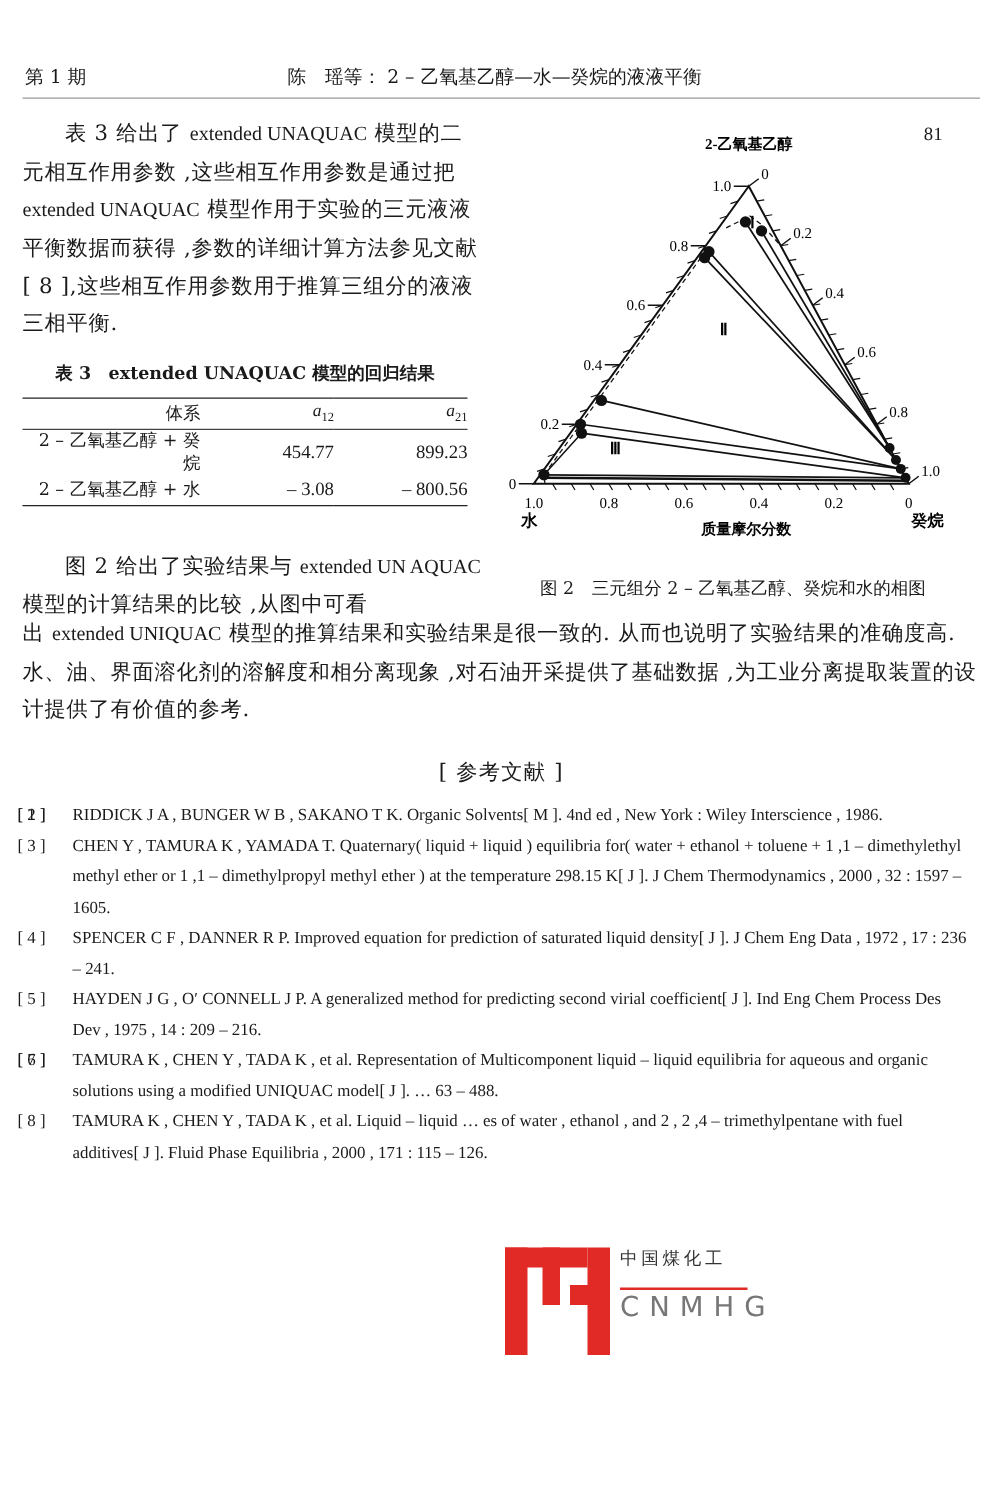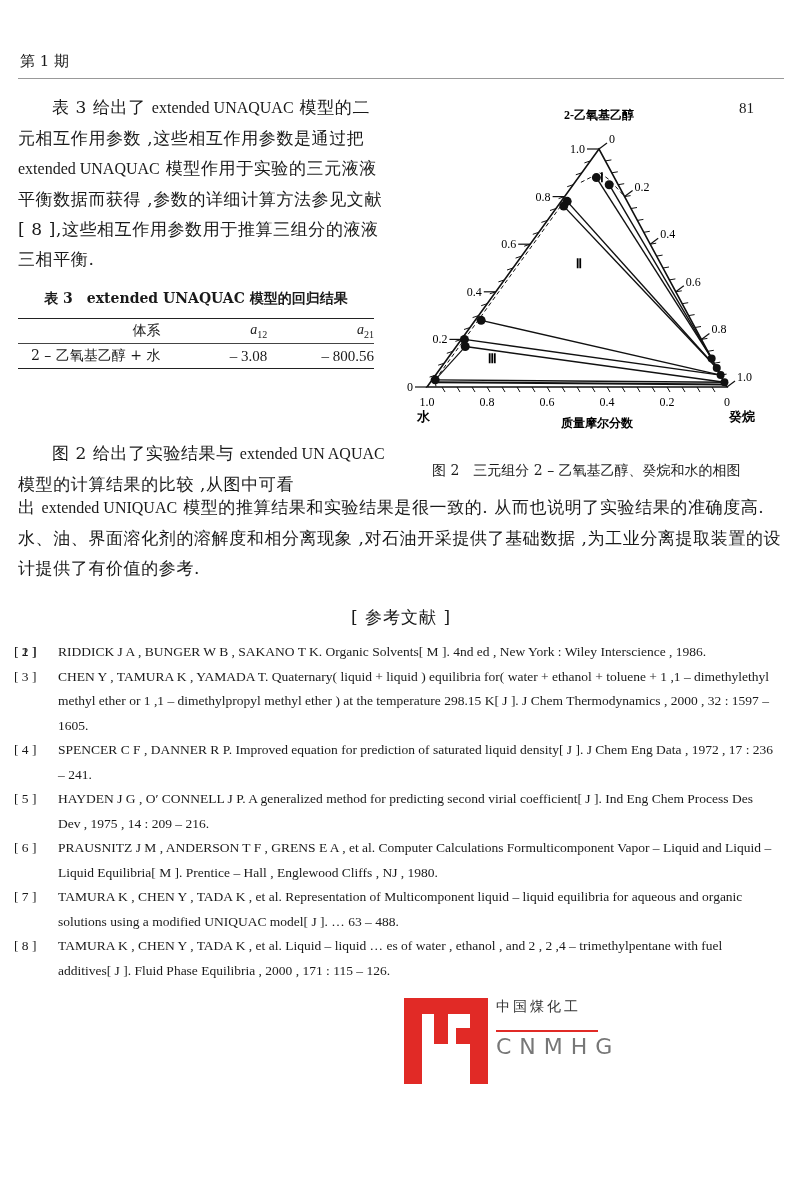--- a/index.html
+++ b/index.html
@@ -42,37 +42,43 @@
   .wm-line { position: absolute; left: 92px; top: 32px; width: 102px; height: 2px; background: #e12a26; }
   .wm-sub { position: absolute; left: 92px; top: 36px; font-family: "DejaVu Sans", sans-serif; font-size: 22px; color: #777; letter-spacing: 8px; }
 
   svg text { font-family: "Liberation Serif", serif; }
 </style>
 </head>
 <body>
 
 <div class="abs header">
   <span class="abs hdr-left">第 1 期</span>
+  <span class="abs hdr-center">陈　瑶等： 2 – 乙氧基乙醇—水—癸烷的液液平衡</span>
   <span class="abs hdr-right">81</span>
 </div>
 
 <div class="abs para left-col" style="text-indent:34px;">
   <span>表 3 给出了 </span><span class="en">extended UNAQUAC</span><span> 模型的二元相互作用参数 ,这些相互作用参数是通过把 </span><span class="en">extended UNAQUAC</span><span> 模型作用于实验的三元液液平衡数据而获得 ,参数的详细计算方法参见文献[ 8 ],这些相互作用参数用于推算三组分的液液三相平衡.</span>
 </div>
 
 <div class="abs tbl-caption">表 3　extended UNAQUAC 模型的回归结果</div>
 <table class="abs tbl">
   <thead>
     <tr>
       <th style="width:40%">体系</th>
       <th style="width:30%" class="ital"><span>a</span><sub>12</sub></th>
       <th style="width:30%" class="ital"><span>a</span><sub>21</sub></th>
     </tr>
   </thead>
   <tbody>
+    <tr>
+      <td>2 – 乙氧基乙醇 + 癸烷</td>
+      <td class="num">454.77</td>
+      <td class="num">899.23</td>
+    </tr>
     <tr>
       <td>2 – 乙氧基乙醇 + 水</td>
       <td class="num">– 3.08</td>
       <td class="num">– 800.56</td>
     </tr>
   </tbody>
 </table>
 
 <div class="abs para para2" style="text-indent:34px;">
   <span>图 2 给出了实验结果与 </span><span class="en">extended UN AQUAC</span><span>模型的计算结果的比较 ,从图中可看</span>
@@ -216,21 +222,21 @@
 </svg>
 <div class="abs fig-caption">图 2　三元组分 2 – 乙氧基乙醇、癸烷和水的相图</div>
 
 <div class="abs refs-title">[ 参考文献 ]</div>
 <div class="abs refs" id="refs">
     <div class="ref"><span class="num">[ 1 ]</span></div>
     <div class="ref"><span class="num">[ 2 ]</span><span>RIDDICK J A , BUNGER W B , SAKANO T K. Organic Solvents[ M ]. 4nd ed , New York : Wiley Interscience , 1986.</span></div>
     <div class="ref"><span class="num">[ 3 ]</span><span>CHEN Y , TAMURA K , YAMADA T. Quaternary( liquid + liquid ) equilibria for( water + ethanol + toluene + 1 ,1 – dimethylethyl methyl ether or 1 ,1 – dimethylpropyl methyl ether ) at the temperature 298.15 K[ J ]. J Chem Thermodynamics , 2000 , 32 : 1597 – 1605.</span></div>
     <div class="ref"><span class="num">[ 4 ]</span><span>SPENCER C F , DANNER R P. Improved equation for prediction of saturated liquid density[ J ]. J Chem Eng Data , 1972 , 17 : 236 – 241.</span></div>
     <div class="ref"><span class="num">[ 5 ]</span><span>HAYDEN J G , O′ CONNELL J P. A generalized method for predicting second virial coefficient[ J ]. Ind Eng Chem Process Des Dev , 1975 , 14 : 209 – 216.</span></div>
-    <div class="ref"><span class="num">[ 6 ]</span><span>PRAUSNITZ J M , ANDERSON T F , GRENS E A , et al. Computer Calculations Formulticomponent Vapor – Liquid and Liquid – Liquid Equilibria[ M ]. Prentice – Hall , Englewood Cliffs , NJ , 1980.</span></div>
+    <div class="ref"><span class="num">[ 6 ]</span></div>
     <div class="ref"><span class="num">[ 7 ]</span><span>TAMURA K , CHEN Y , TADA K , et al. Representation of Multicomponent liquid – liquid equilibria for aqueous and organic solutions using a modified UNIQUAC model[ J ]. … 63 – 488.</span></div>
     <div class="ref"><span class="num">[ 8 ]</span><span>TAMURA K , CHEN Y , TADA K , et al. Liquid – liquid … es of water , ethanol , and 2 , 2 ,4 – trimethylpentane with fuel additives[ J ]. Fluid Phase Equilibria , 2000 , 171 : 115 – 126.</span></div>
   </div>
 
 <div class="abs watermark">
   <div class="wm-bar" style="left:0;top:0;width:18px;height:86px;"></div>
   <div class="wm-bar" style="left:0;top:0;width:66px;height:16px;"></div>
   <div class="wm-bar" style="left:30px;top:0;width:14px;height:46px;"></div>
   <div class="wm-bar" style="left:66px;top:0;width:18px;height:86px;"></div>
   <div class="wm-bar" style="left:52px;top:30px;width:32px;height:16px;"></div>

